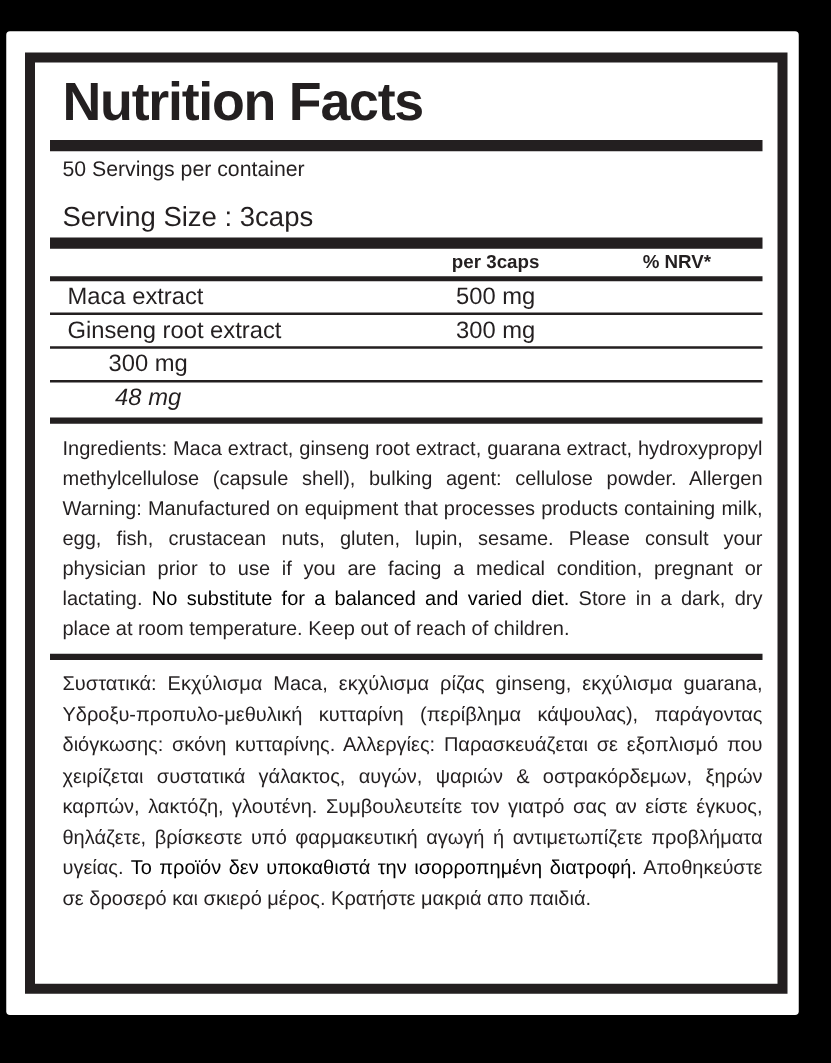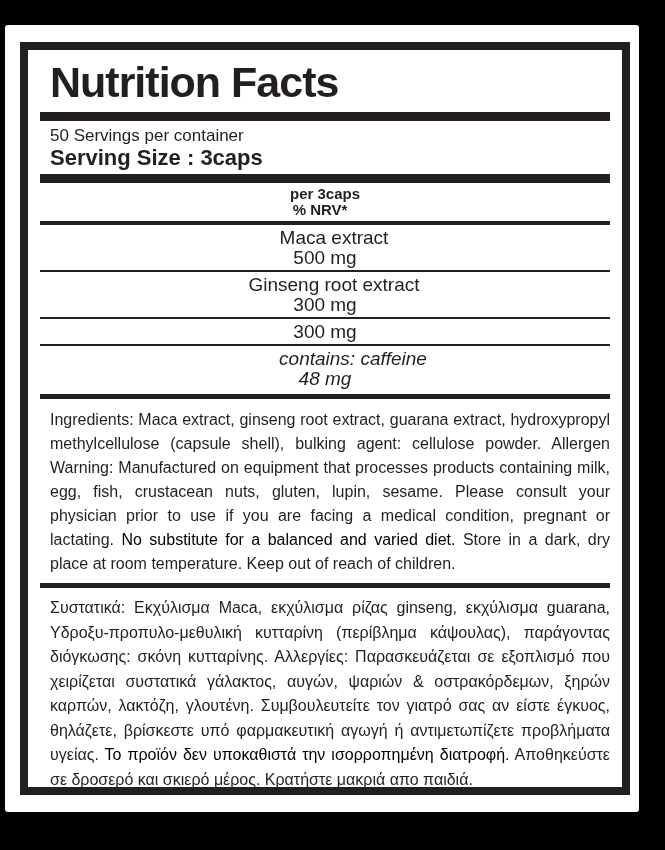--- a/index.html
+++ b/index.html
@@ -37,27 +37,25 @@
   .bar-thick { height: 9px; background: #231f20; margin: 0 4px; }
   .bar-med   { height: 5px; background: #231f20; margin: 0 4px; }
   .rule-4    { height: 4px; background: #231f20; margin: 0 4px; }
   .rule-2    { height: 2px; background: #231f20; margin: 0 4px; }
   .servings {
     font-size: 17px; line-height: 19px;
     margin: 5px 0 0 14px;
   }
   .serving-size {
     font-size: 22px; line-height: 25px;
-    margin: 0 0 4px 14px;
-    font-weight: bold;
+    margin: 16px 0 4px 14px;
   }
   .t-row {
     display: flex;
-    align-items: center;
-    flex-direction: column;
+    align-items: flex-end;
   }
   .t-head { padding: 3px 0 3px 0; }
   .t-body { padding: 3px 0 2px 0; }
   .col-name {
     flex: 1;
     font-size: 19px; line-height: 20px;
     padding-left: 18px;
     text-align: left;
   }
   .col-amt {
@@ -122,21 +120,20 @@
     </div>
     <div class="rule-2"></div>
 
     <div class="t-row t-body">
       <div class="col-amt">300 mg</div>
       <div class="col-nrv"></div>
     </div>
     <div class="rule-2"></div>
 
     <div class="t-row t-body italic-row">
-      <div class="col-name">contains: caffeine</div>
       <div class="col-amt">48 mg</div>
       <div class="col-nrv"></div>
     </div>
 
     <div class="bar-med" style="margin-top:3px;"></div>
 
     <p class="para para-en"><span class="b">Ingredients:</span><span> Maca extract, ginseng root extract, guarana extract, hydroxypropyl methylcellulose (capsule shell), bulking agent: cellulose powder. </span><span class="b">Allergen Warning</span><span>: Manufactured on equipment that processes products containing milk, egg, fish, crustacean nuts, gluten, lupin, sesame. Please consult your physician prior to use if you are facing a medical condition, pregnant or lactating. </span><span class="red">No substitute for a balanced and varied diet.</span><span> Store in a dark, dry place at room temperature. Keep out of reach of children.</span></p>
 
     <div class="bar-med"></div>
 

